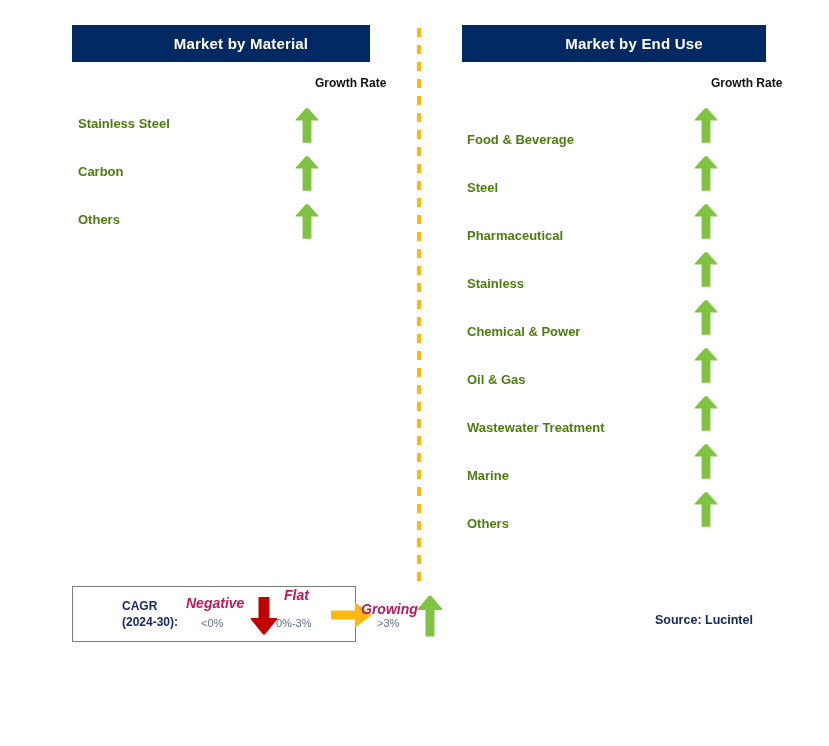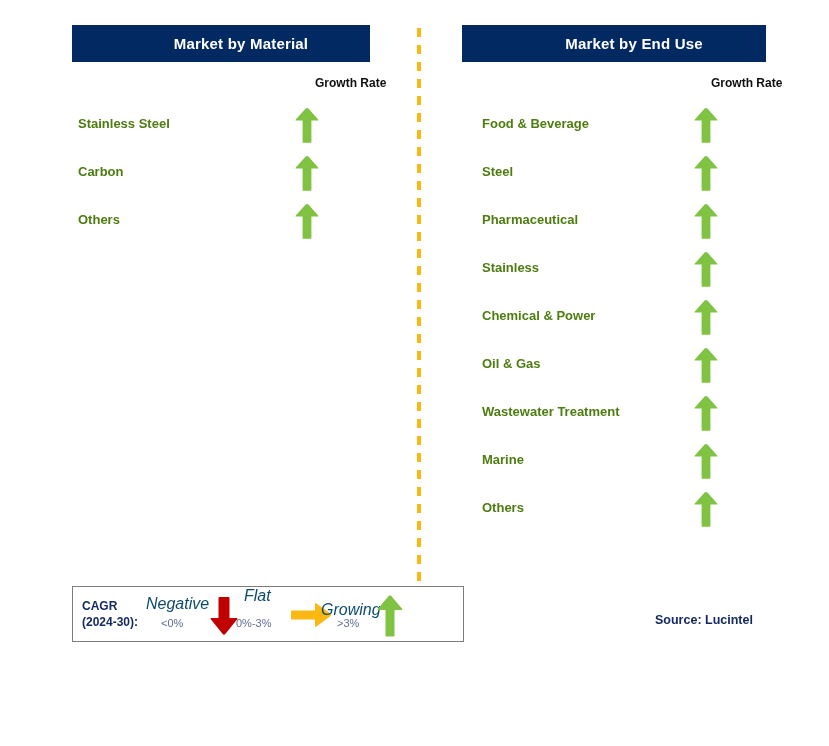--- a/index.html
+++ b/index.html
@@ -65,21 +65,21 @@
   }
   .row-label {
     position: absolute;
     left: 6px;
     top: 12px;
     font-size: 13px;
     font-weight: bold;
     color: #4d7c0f;
     white-space: nowrap;
   }
-  #panel-enduse .row-label { left: 20px; }
+  #panel-enduse .row-label { left: 5px; margin-top: 16px; }
 
   .row-arrow {
     position: absolute;
     top: 3px;
     width: 26px;
     height: 36px;
   }
   #panel-material .row-arrow { left: 222px; }
   #panel-enduse   .row-arrow { left: 231px; }
 
@@ -96,45 +96,46 @@
     background-image: linear-gradient(to bottom, #FBB712 0px, #FBB712 9px, rgba(255,255,255,0) 9px, rgba(255,255,255,0) 17px);
     background-size: 4px 17px;
     background-repeat: repeat-y;
   }
 
   
   #legend {
     position: absolute;
     left: 72px;
     top: 586px;
-    width: 392px;
+    width: 284px;
     height: 56px;
     border: 1px solid #7c7c7c;
     background: #ffffff;
     box-sizing: border-box;
+    padding-left: 40px;
   }
   .legend-inner { position: relative; width: 100%; height: 100%; }
 
   #cagr-label {
     position: absolute;
     left: 9px;
     top: 11px;
     font-size: 12px;
     font-weight: bold;
     color: #152a62;
     line-height: 16px;
     white-space: pre-line;
   }
 
   .legend-item-name {
     position: absolute;
-    font-size: 16px;
+    font-size: 14px;
     font-style: italic;
-    font-weight: normal;
-    color: #0c4a6e;
+    font-weight: bold;
+    color: #be185d;
     white-space: nowrap;
   }
   .legend-item-range {
     position: absolute;
     font-size: 11px;
     color: #5f6f93;
     white-space: nowrap;
   }
   .legend-icon { position: absolute; }
 

